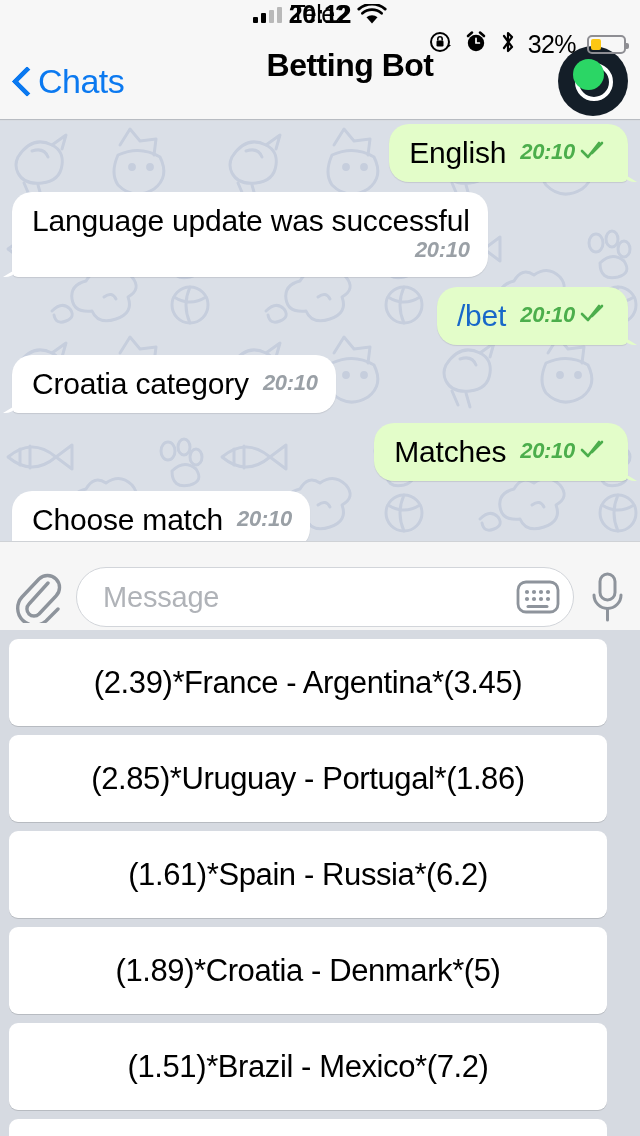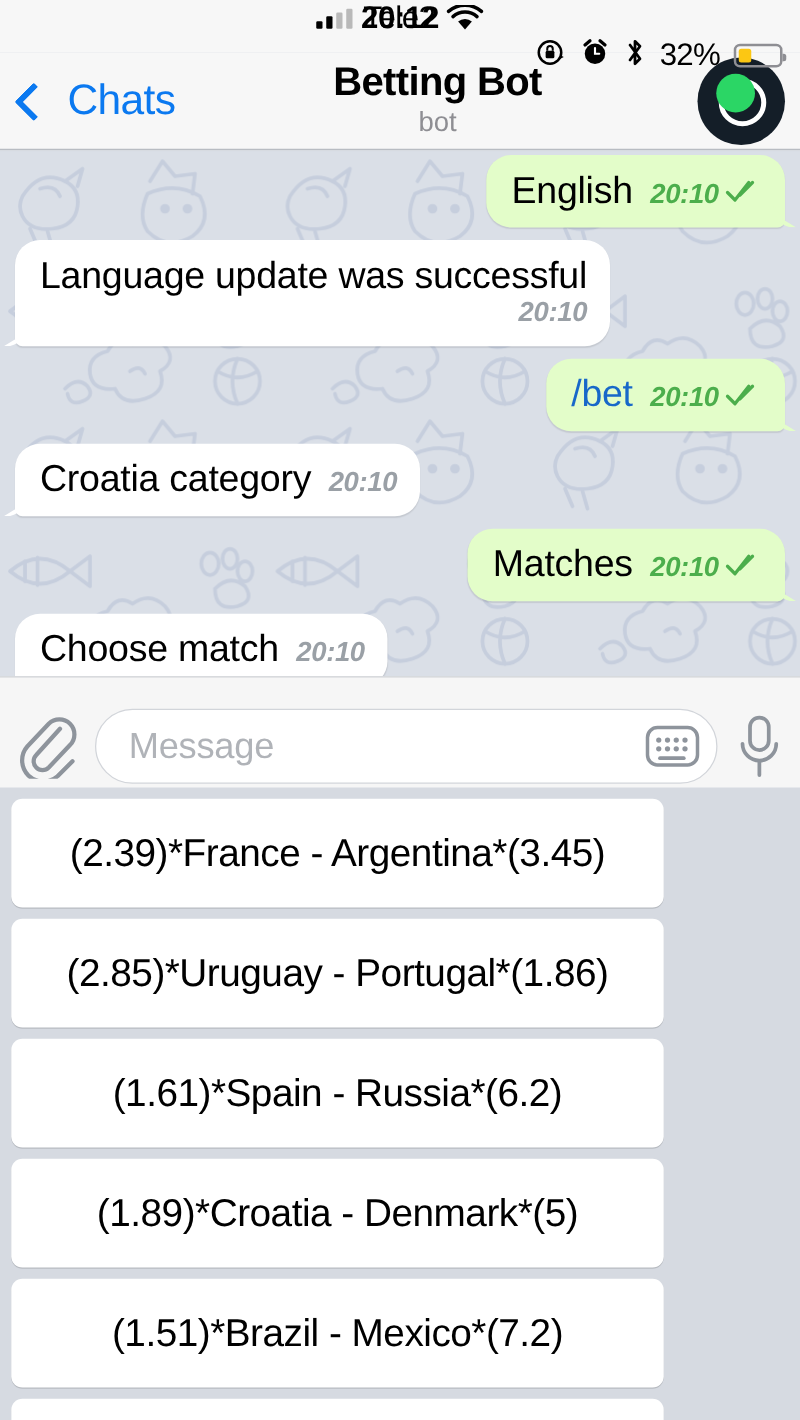--- a/index.html
+++ b/index.html
@@ -107,21 +107,21 @@
   .chev-left::before {
     content: "";
     position: absolute;
     left: 2px; top: 5px;
     width: 17px; height: 17px;
     border-left: 5px solid #0b79f0;
     border-bottom: 5px solid #0b79f0;
     transform: rotate(45deg);
     border-radius: 2px;
   }
-  .back-label { font-size: 34px; letter-spacing: -0.5px; color: #0b79f0; margin-left: 16px; }
+  .back-label { font-size: 34px; letter-spacing: -0.5px; color: #0b79f0; }
 
   .nav-title-wrap {
     position: absolute;
     left: 170px; right: 110px;
     top: 4px;
     text-align: center;
   }
   .nav-title {
     font-size: 32px;
     font-weight: bold;
@@ -182,21 +182,20 @@
   .row { display: flex; padding: 5px 12px; }
   .row.left  { justify-content: flex-start; }
   .row.right { justify-content: flex-end; }
 
   .bubble {
     position: relative;
     max-width: 520px;
     padding: 11px 18px 11px 20px;
     border-radius: 20px;
     display: flex;
-    align-items: flex-end;
     flex-wrap: wrap;
     box-shadow: 0 1px 1px rgba(0,0,0,0.10);
   }
   .bubble.in  { background: #ffffff; border-bottom-left-radius: 6px; }
   .bubble.out { background: #e3fdc9; border-bottom-right-radius: 6px; }
 
   .bubble.in::after {
     content: "";
     position: absolute;
     left: -9px; bottom: 0;
@@ -283,21 +282,21 @@
   .bot-keyboard {
     position: absolute;
     top: 630px; left: 0;
     width: 640px;
     height: 506px;
     background: #d6dae1;
     padding: 9px 9px 0 9px;
     overflow: hidden;
   }
   .kb-row {
-    width: 522px;
+    width: 598px;
     height: 87px;
     margin-bottom: 9px;
     background: #ffffff;
     border-radius: 9px;
     box-shadow: 0 1px 0 rgba(0,0,0,0.14);
     display: flex;
     align-items: center;
     justify-content: center;
     cursor: pointer;
   }
@@ -361,21 +360,20 @@
   </div>
 
   <div class="nav-bar">
     <div class="back-btn">
       <span class="chev-left"></span>
       <span class="back-label">Chats</span>
     </div>
 
     <div class="nav-title-wrap">
       <div class="nav-title">Betting Bot</div>
-      <div class="nav-sub">bot</div>
     </div>
 
     <div class="avatar">
       <span class="ring"></span>
       <span class="dot"></span>
     </div>
   </div>
 
   <div class="chat">
     <svg class="chat-pattern" width="640" height="420" viewBox="0 0 640 420" preserveAspectRatio="xMidYMid slice">

